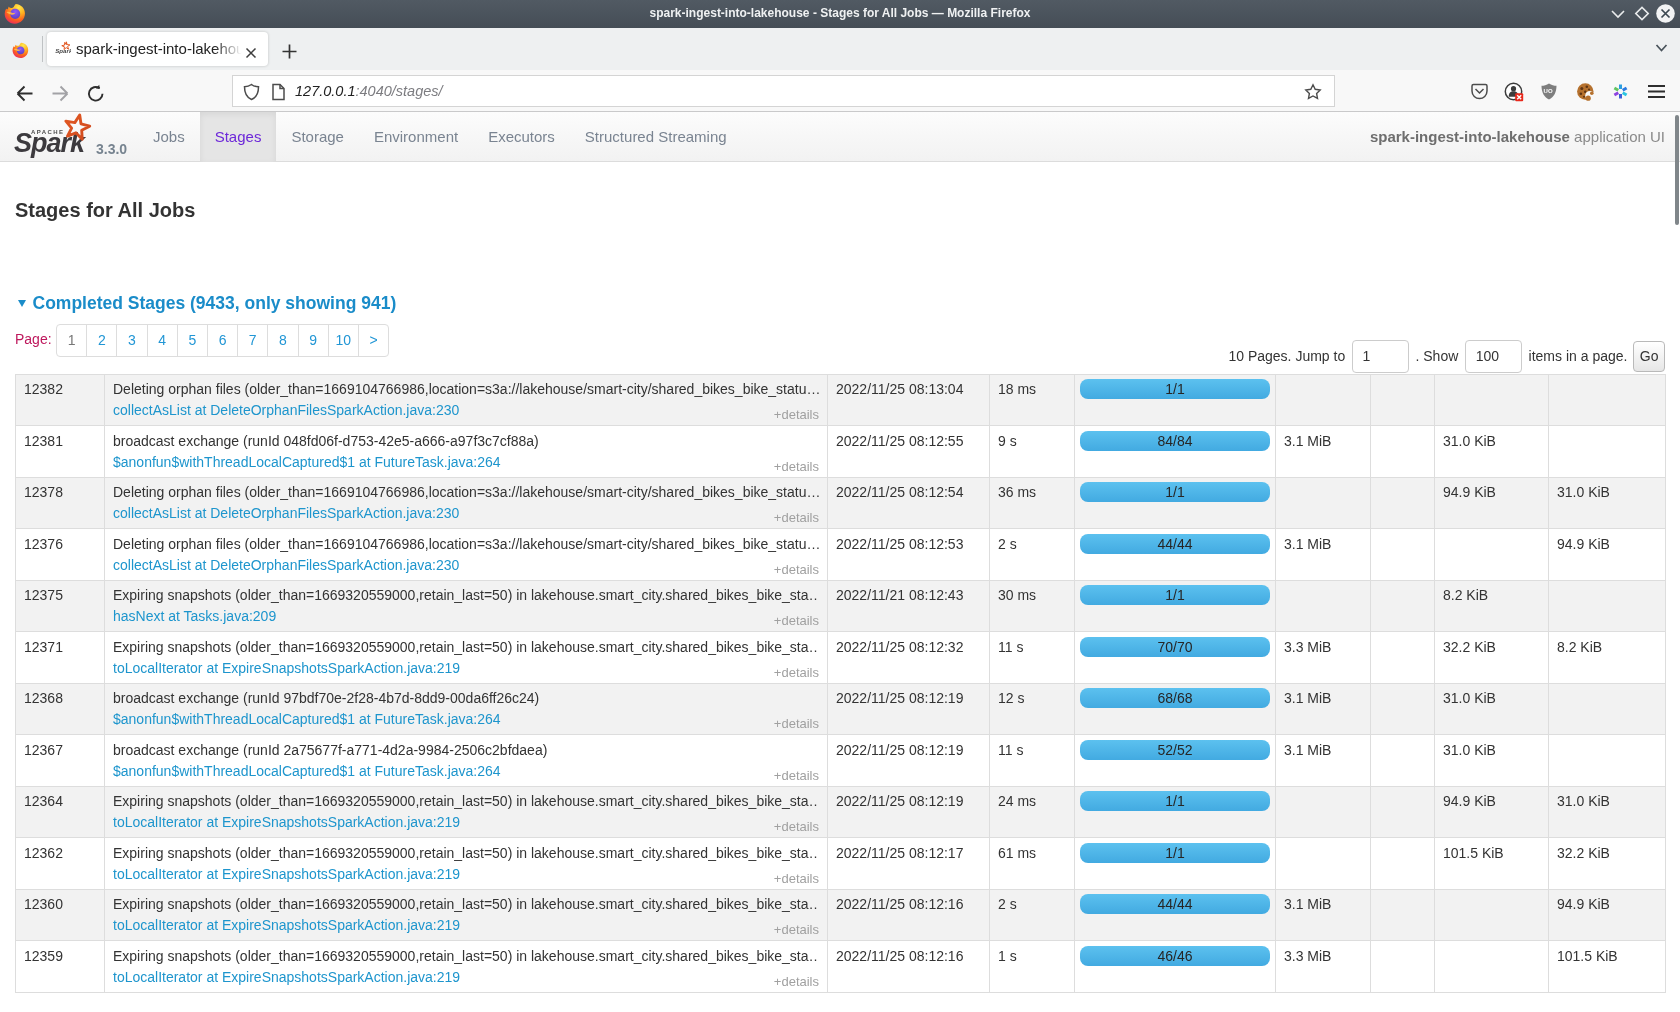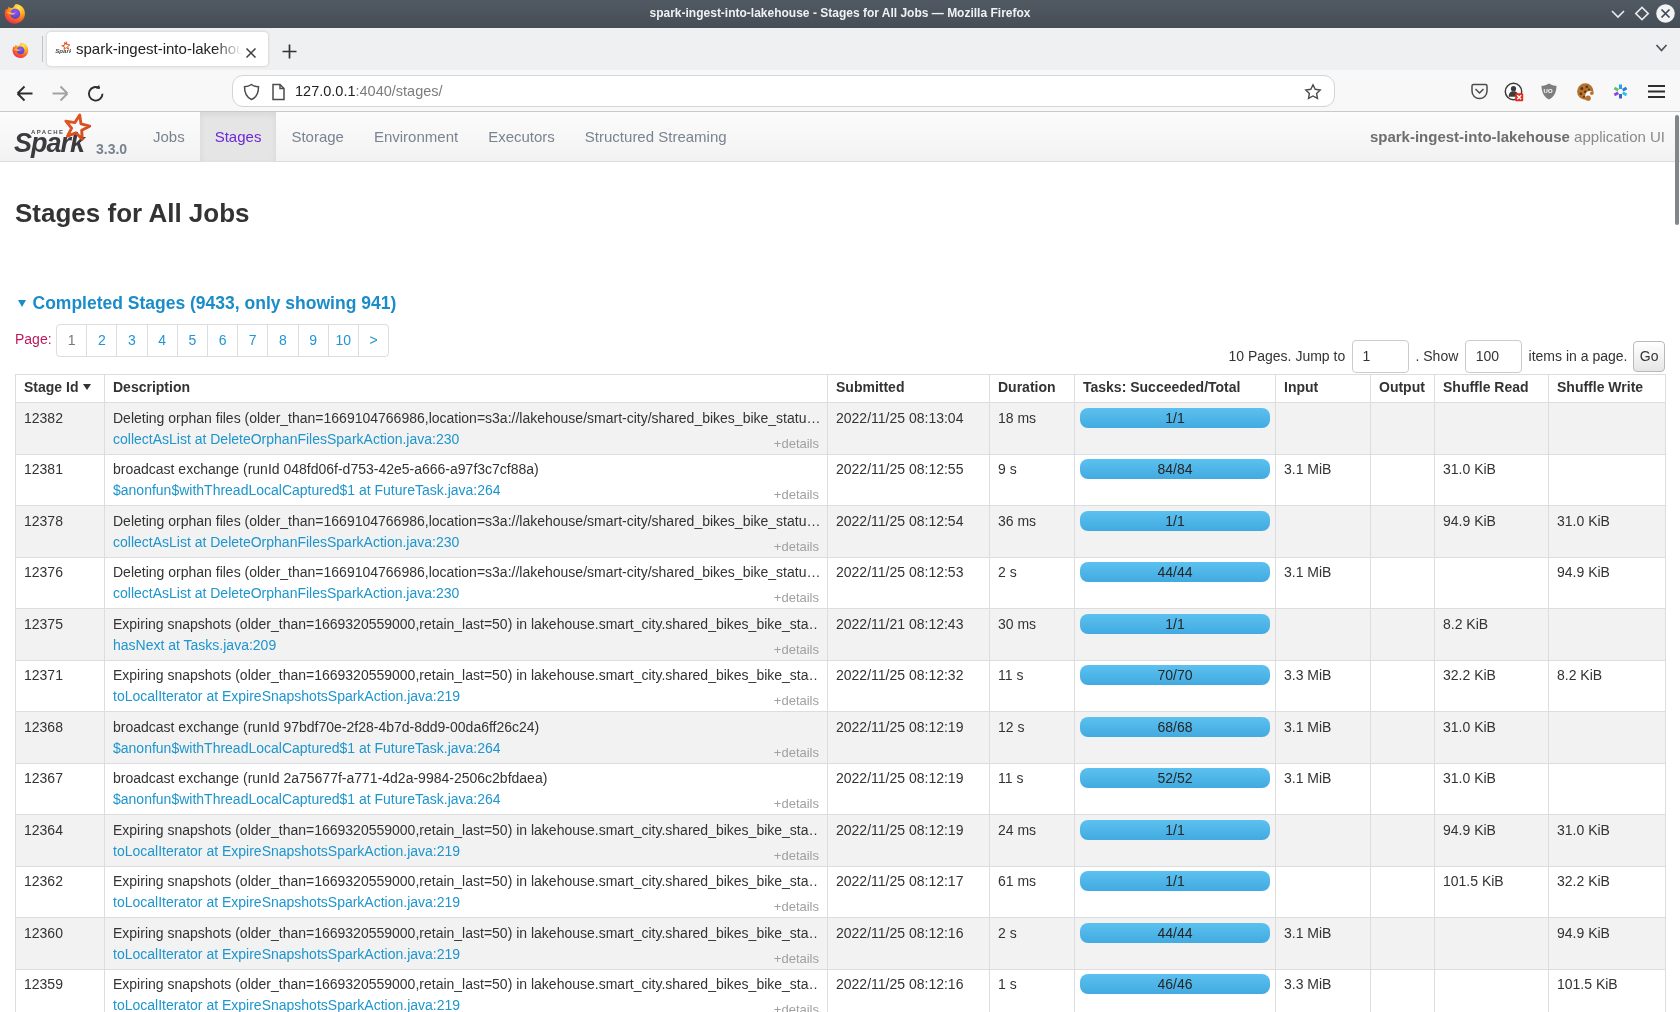--- a/index.html
+++ b/index.html
@@ -23,42 +23,42 @@
   width:171px; overflow:hidden; white-space:nowrap;
   -webkit-mask-image:linear-gradient(90deg,#000 81%,transparent 97%);
   mask-image:linear-gradient(90deg,#000 81%,transparent 97%); }
 #tabx { position:absolute; left:244px; top:18px; }
 #newtab { position:absolute; left:281px; top:15px; }
 #tablist { position:absolute; left:1655px; top:15px; }
 #toolbar { position:absolute; top:70px; left:0; width:1680px; height:42px;
   background:#f8f8f8; border-bottom:1px solid #c9c9ca; }
 .navbtn { position:absolute; top:14px; }
 #urlbar { position:absolute; top:5px; left:232px; width:1103px; height:32px;
-  background:#fff; border:1px solid #d4d4d4; border-radius:11px; }
+  background:#fff; border:1px solid #d4d4d4; border-radius:0;font-style:italic; }
 #urltext { position:absolute; left:62px; top:7px; font-size:14.5px; color:#222; }
 #urltext .dim { color:#7c7c80; }
 .tbicon { position:absolute; top:12px; }
 
 
 #navbar { position:absolute; top:112px; left:0; width:1680px; height:50px;
   background:linear-gradient(#fcfcfc,#f2f2f2); border-bottom:1px solid #dcdcdc; }
 #sparklogo { position:absolute; left:14px; top:1px; }
 #version { position:absolute; left:96px; top:29.5px; line-height:1; font-size:14px; font-weight:bold; color:#76838f; }
 ul.nav { position:absolute; left:138px; top:0; height:50px; list-style:none; }
 ul.nav li { float:left; height:50px; }
 ul.nav li a { display:block; height:50px; line-height:50px; padding:0 15px;
   color:#7a8491; font-size:15px; text-decoration:none; }
 ul.nav li.active { background:#e5e5e5; box-shadow:inset 0 2px 6px rgba(0,0,0,.07); }
 ul.nav li.active a { color:#6d28d9; }
 #appname { position:absolute; right:15px; top:16px; font-size:15px; color:#8a8a8a; }
 #appname b { color:#6e6e6e; }
 
 
 #content { position:absolute; top:162px; left:0; width:1680px; height:850px; background:#fff; }
-h1.pagetitle { position:absolute; left:15px; top:38px; font-size:26px; line-height:1;
+h1.pagetitle { position:absolute; left:15px; top:38px; font-size:20px; line-height:1;
   font-weight:bold; color:#333; }
 #summary { position:absolute; left:15px; top:74.5px; font-size:14px; color:#333; line-height:21px; }
 #summary a { color:#1a8cc9; font-weight:bold; text-decoration:none; }
 #collhead { position:absolute; left:15px; top:131px; font-size:17.5px; line-height:20px;
   font-weight:bold; color:#1a8cc9; }
 #collhead .arr { display:inline-block; width:0; height:0; border-left:4.25px solid transparent;
   border-right:4.25px solid transparent; border-top:7px solid #1a8cc9; vertical-align:middle;
   margin:-1px 6.5px 0 3px; }
 
 
@@ -282,31 +282,20 @@
         <col style="width:723px">
         <col style="width:162px">
         <col style="width:85px">
         <col style="width:201px">
         <col style="width:95px">
         <col style="width:64px">
         <col style="width:114px">
         <col style="width:117px">
     </colgroup>
     <tbody>
-        <tr>
-      <th>Stage Id<span class="sorta"></span></th>
-          <th>Description</th>
-          <th>Submitted</th>
-          <th>Duration</th>
-          <th>Tasks: Succeeded/Total</th>
-          <th>Input</th>
-          <th>Output</th>
-          <th>Shuffle Read</th>
-          <th>Shuffle Write</th>
-    </tr>
     <tr class="odd">
       <td>12382</td>
       <td>
             <div class="desc1">Deleting orphan files (older_than=1669104766986,location=s3a://lakehouse/smart-city/shared_bikes_bike_statu…</div>
             <div class="desc2"><a>collectAsList at DeleteOrphanFilesSparkAction.java:230</a><span class="details">+details</span></div>
           </td>
       <td>2022/11/25 08:13:04</td>
       <td>18 ms</td>
       <td>
             <div class="pbar">1/1</div>

